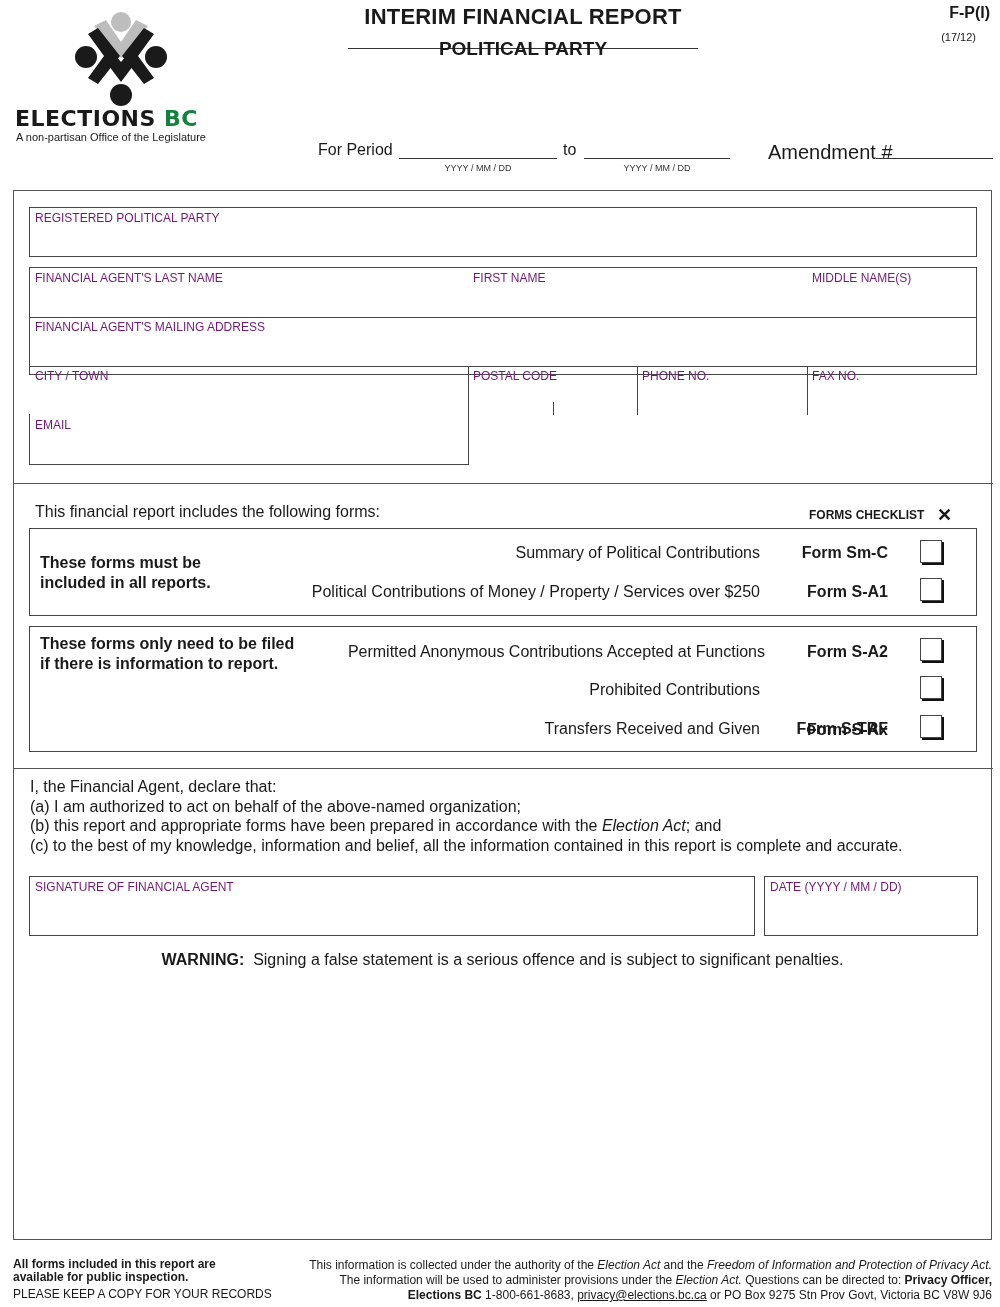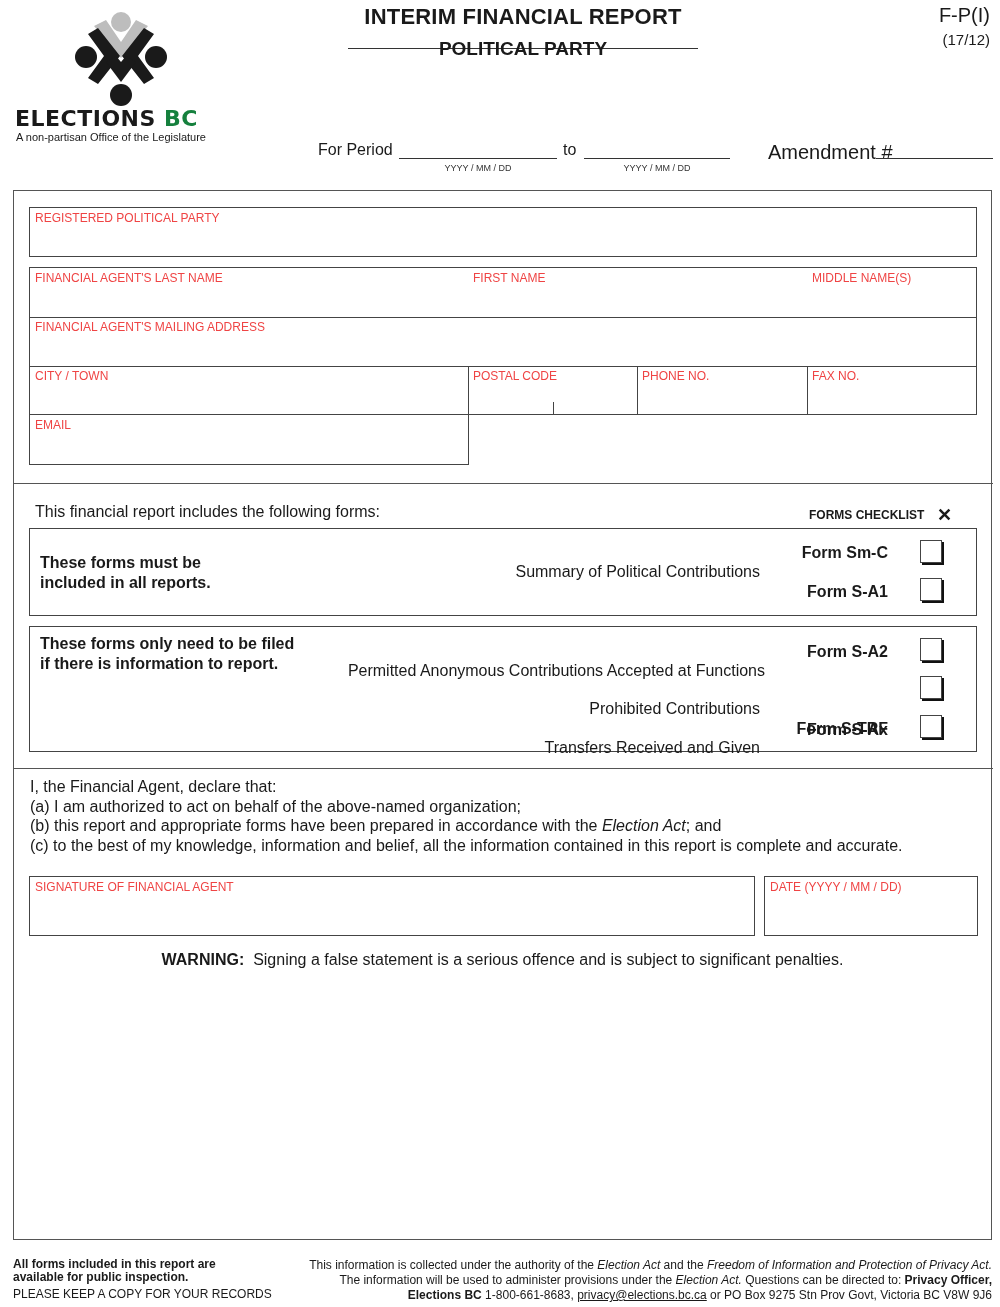--- a/index.html
+++ b/index.html
@@ -8,43 +8,43 @@
 
   
   .logo { left: 14px; top: 6px; width: 200px; height: 140px; }
   .logo-word { left: 15px; top: 106px; font-size: 22px; font-weight: bold; letter-spacing: 0.5px; color: #1a1a1a; font-family: "DejaVu Sans", sans-serif; }
   .logo-word .bc { color: #15803d; font-weight: bold; }
   .logo-sub { left: 16px; top: 131px; font-size: 11px; color: #1a1a1a; }
 
   
   .title { left: 348px; top: 4px; width: 350px; text-align: center; font-size: 22px; font-weight: bold; padding-bottom: 18px; border-bottom: 1.5px solid #333; letter-spacing: 0.2px; }
   .subtitle { left: 348px; top: 38px; width: 350px; text-align: center; font-size: 19px; font-weight: bold; }
-  .form-code { right: 10px; top: 4px; font-size: 20px; font-weight: normal; text-align: right; }
-  .form-ver { right: 10px; top: 31px; font-size: 15px; }
+  .form-code { right: 10px; top: 4px; font-size: 16px; font-weight: bold; text-align: right; }
+  .form-ver { right: 24px; top: 31px; font-size: 11px; }
 
   
   .lbl-period { left: 318px; top: 141px; font-size: 16px; }
   .line { border-bottom: 1px solid #333; height: 0; }
   .hint { font-size: 9px; color: #333; text-align: center; }
 
   
   .frame { left: 13px; top: 190px; width: 979px; height: 1050px; border: 1.5px solid #555; box-sizing: border-box; }
   .divider { left: 13px; width: 980px; height: 0; border-top: 1.5px solid #555; }
 
   .box { border: 1.3px solid #444; box-sizing: border-box; }
-  .cell-lbl { font-size: 12px; color: #ef4444; position: absolute; }
+  .cell-lbl { font-size: 12px; color: #701a75; position: absolute; }
   .vline { position: absolute; width: 0; border-left: 1.3px solid #444; }
   .hline { position: absolute; height: 0; border-top: 1.3px solid #444; }
 
   .intro { left: 35px; top: 503px; font-size: 16px; }
   .checklist-hd { left: 809px; top: 508px; font-size: 12px; font-weight: bold; }
   .checklist-x { left: 937px; top: 504px; font-size: 18px; font-weight: bold; }
 
   .grp-lbl { font-size: 16px; font-weight: bold; line-height: 20px; }
-  .item-desc { font-size: 16px; text-align: right; margin-top: 19px; }
+  .item-desc { font-size: 16px; text-align: right; }
   .item-code { font-size: 16px; font-weight: bold; text-align: right; width: 100px; }
   .chk { width: 22px; height: 23px; border: 1px solid #444; box-shadow: 2px 2px 0 #111; background: #fff; box-sizing: border-box; }
 
   .decl { left: 30px; top: 777px; font-size: 16px; line-height: 19.5px; }
   .warn { left: 0; width: 1005px; top: 951px; text-align: center; font-size: 16px; }
 
   .foot-left { left: 13px; top: 1258px; font-size: 12px; line-height: 13px; }
   .foot-right { right: 8px; top: 1258px; font-size: 12px; line-height: 15px; text-align: right; }
   .u { text-decoration: underline; }
 </style>
@@ -90,21 +90,21 @@
 <div class="abs line" style="left:876px; top:158px; width:117px;"></div>
 
 <div class="abs frame"></div>
 <div class="abs divider" style="top:483px;"></div>
 <div class="abs divider" style="top:768px;"></div>
 
 <div class="abs box" style="left:29px; top:207px; width:948px; height:50px;">
   <span class="cell-lbl" style="left:5px; top:3px;">REGISTERED POLITICAL PARTY</span>
 </div>
 
-<div class="abs box" style="left:29px; top:267px; width:948px; height:148px;">
+<div class="abs box" style="left:29px; top:267px; width:948px; height:108px;">
   <div class="hline" style="left:0; top:49px; width:946px;"></div>
   <div class="hline" style="left:0; top:98px; width:946px;"></div>
   <div class="vline" style="left:438px; top:98px; height:49px;"></div>
   <div class="vline" style="left:607px; top:98px; height:49px;"></div>
   <div class="vline" style="left:777px; top:98px; height:49px;"></div>
   <div class="vline" style="left:523px; top:134px; height:13px;"></div>
 
   <span class="cell-lbl" style="left:5px; top:3px;">FINANCIAL AGENT'S LAST NAME</span>
   <span class="cell-lbl" style="left:443px; top:3px;">FIRST NAME</span>
   <span class="cell-lbl" style="left:782px; top:3px;">MIDDLE NAME(S)</span>
@@ -134,20 +134,21 @@
 
 <div class="abs box" style="left:29px; top:528px; width:948px; height:88px;">
   <div class="abs grp-lbl" style="left:10px; top:24px;">
     <div>These forms must be</div>
     <div>included in all reports.</div>
   </div>
   <div class="abs item-desc" style="right:216px; top:15px;">Summary of Political Contributions</div>
   <div class="abs item-code" style="right:88px; top:15px;">Form Sm-C</div>
   <div class="abs chk" style="left:890px; top:11px;"></div>
 
+  <div class="abs item-desc" style="right:216px; top:54px;">Political Contributions of Money / Property / Services over $250</div>
   <div class="abs item-code" style="right:88px; top:54px;">Form S-A1</div>
   <div class="abs chk" style="left:890px; top:49px;"></div>
 </div>
 
 <div class="abs box" style="left:29px; top:626px; width:948px; height:126px;">
   <div class="abs item-desc" style="right:211px; top:16px;">Permitted Anonymous Contributions Accepted at Functions</div>
   <div class="abs grp-lbl" style="left:10px; top:7px;">
     <div>These forms only need to be filed</div>
     <div>if there is information to report.</div>
   </div>

